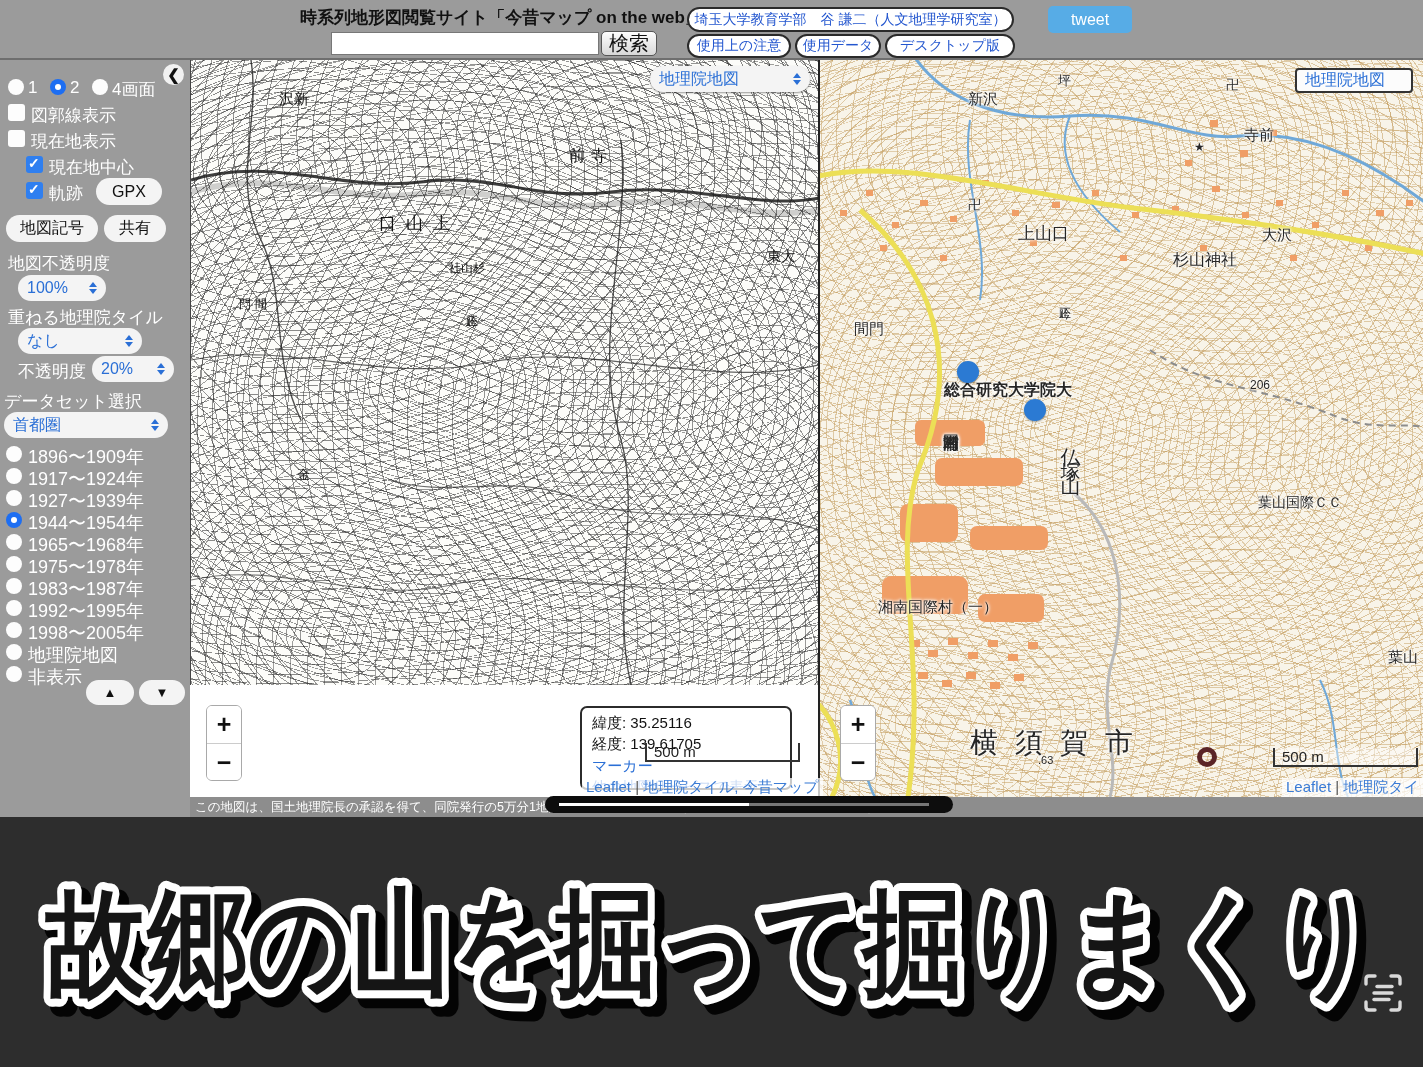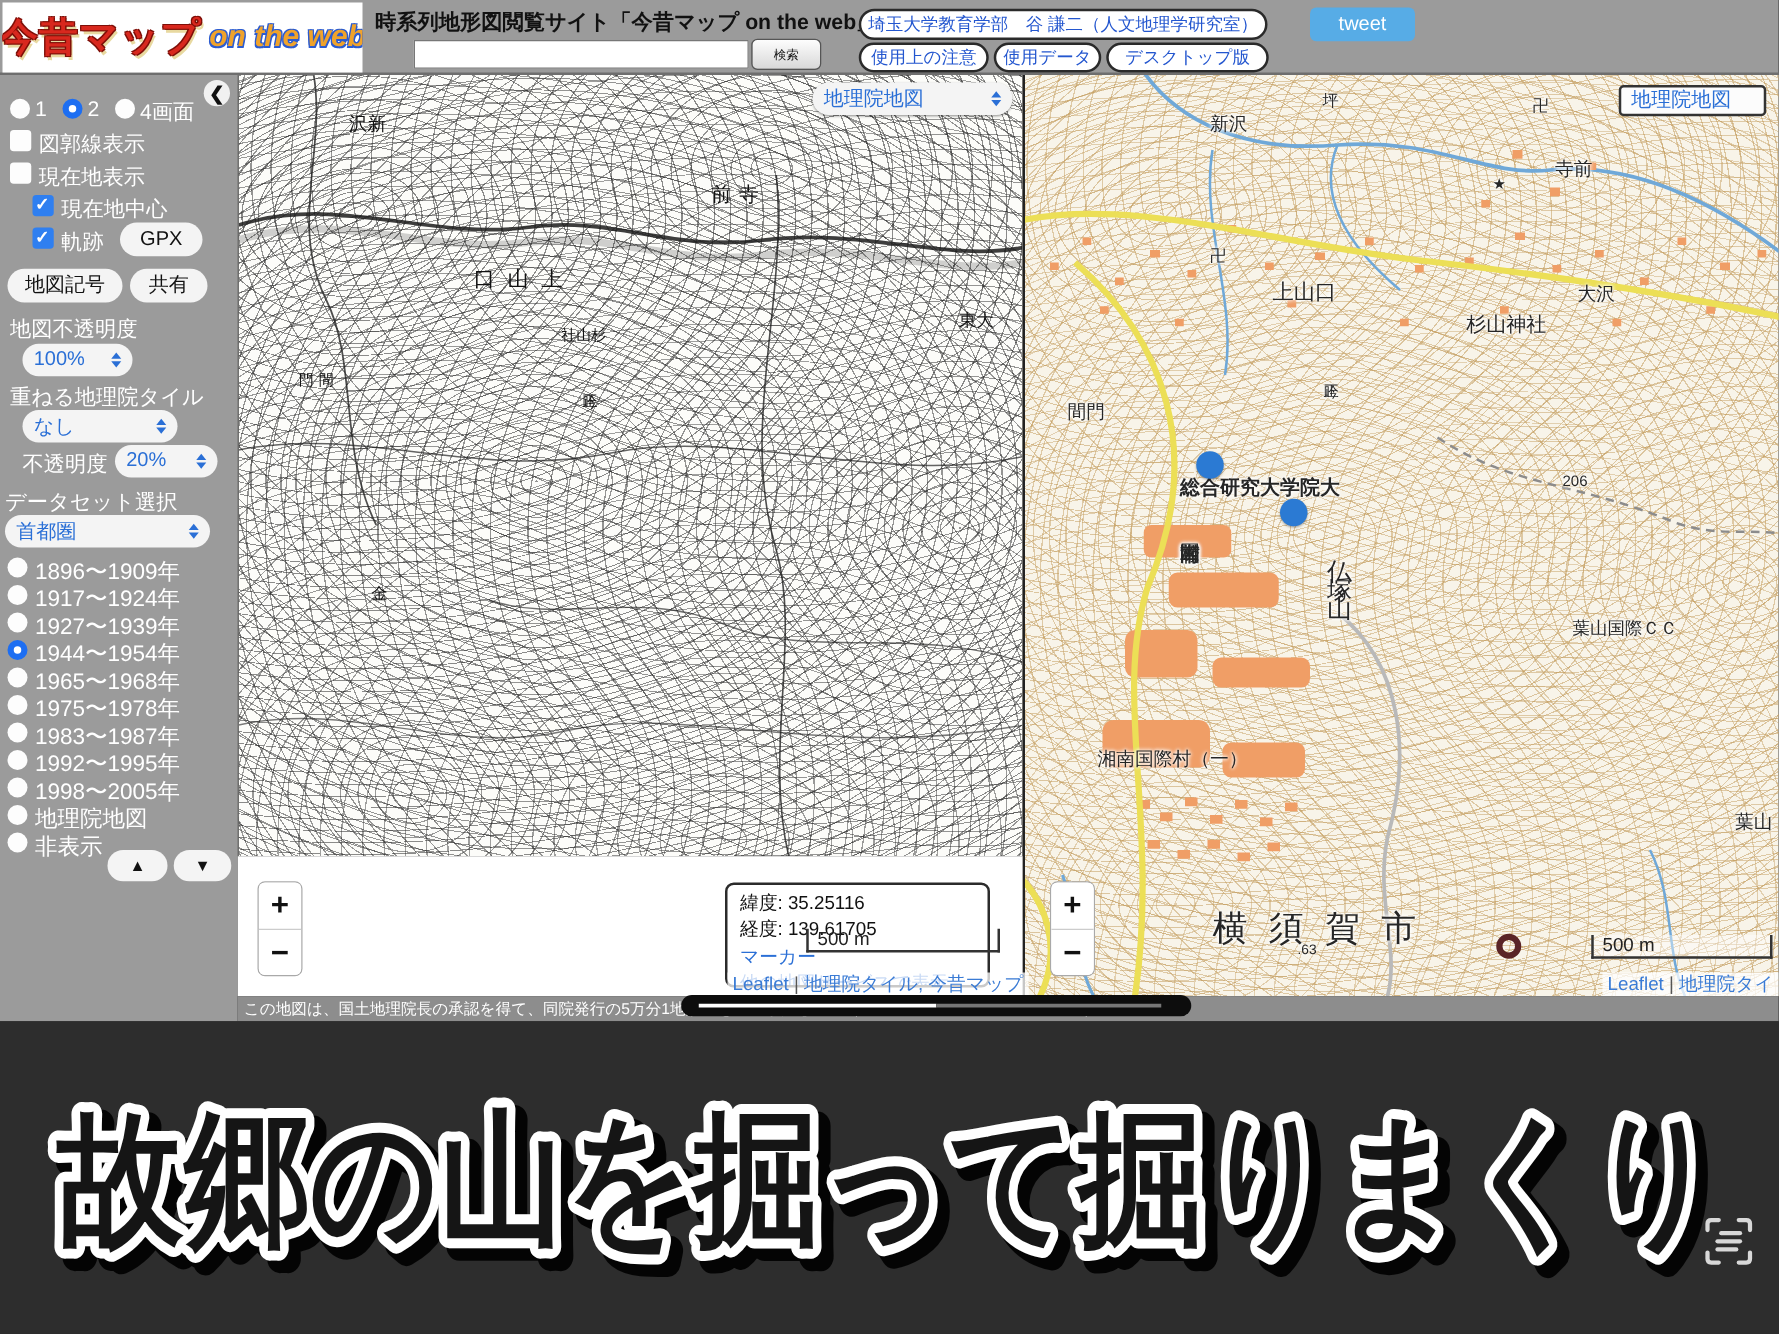--- a/index.html
+++ b/index.html
@@ -9,21 +9,21 @@
 
   
   .header { position:absolute; left:0; top:0; width:1423px; height:60px; background:#9b9b9b; border-bottom:2px solid #6e6e6e; z-index:30; }
   .logo { position:absolute; left:2px; top:2px; width:288px; height:56px; background:#fff; display:flex; align-items:center; justify-content:center; gap:6px; white-space:nowrap; overflow:hidden; }
   .logo-main { color:#d8281e; font-weight:bold; font-size:31px; letter-spacing:1px;
     text-shadow:1px 1px 0 #7e0f08,-1px 1px 0 #7e0f08,1px -1px 0 #7e0f08,-1px -1px 0 #7e0f08,2px 3px 0 #e8d9a0; }
   .logo-sub { color:#f0a32b; font-weight:bold; font-style:italic; font-size:24px;
     text-shadow:1px 1px 0 #2b5bd0,-1px -1px 0 #2b5bd0,1px -1px 0 #2b5bd0,-1px 1px 0 #2b5bd0; }
   .site-title { position:absolute; left:300px; top:6px; font-size:17px; font-weight:bold; color:#111; white-space:nowrap; z-index:1; }
   .search-input { position:absolute; left:331px; top:32px; width:268px; height:23px; border:1px solid #777; background:#fff; font-size:14px; padding:0 4px; }
-  .search-btn { position:absolute; left:601px; top:31px; width:56px; height:25px; background:linear-gradient(#fdfdfd,#d8d8d8); border:1px solid #555; border-radius:5px; font-size:10px; color:#111; display:flex; align-items:center; justify-content:center; }
+  .search-btn { position:absolute; left:601px; top:31px; width:56px; height:25px; background:linear-gradient(#fdfdfd,#d8d8d8); border:1px solid #555; border-radius:5px; font-size:20px; color:#111; display:flex; align-items:center; justify-content:center; }
   .hpill { position:absolute; background:#fff; border:2px solid #2a2a2a; border-radius:14px; color:#2356cf; font-size:14px; display:flex; align-items:center; justify-content:center; white-space:nowrap; z-index:2; }
   .aff { left:687px; top:7px; width:327px; height:25px; }
   .l1 { left:687px; top:34px; width:104px; height:24px; }
   .l2 { left:795px; top:34px; width:86px; height:24px; }
   .l3 { left:885px; top:34px; width:130px; height:24px; }
   .tweet { position:absolute; left:1048px; top:6px; width:84px; height:27px; background:#57ace6; border-radius:5px; color:#fff; font-size:16px; display:flex; align-items:center; justify-content:center; }
 
   
   .sidebar { position:absolute; left:0; top:60px; width:190px; height:757px; background:#9b9b9b; color:#fff; font-size:17px; z-index:20; }
   .collapse { position:absolute; right:6px; top:4px; width:21px; height:21px; background:#f1f1f1; border-radius:50%; color:#111; font-weight:bold; font-size:15px; display:flex; align-items:center; justify-content:center; }
@@ -93,24 +93,20 @@
   .cap-shadow { fill:#000; stroke:#000; stroke-width:20px; stroke-linejoin:round; opacity:.9; }
   .cap-main { fill:#151515; stroke:#fff; stroke-width:16px; stroke-linejoin:round; paint-order:stroke; font-weight:bold; }
   .scan-icon { position:absolute; right:16px; top:152px; width:48px; height:48px; opacity:.9; }
 </style>
 </head>
 <body>
 
 <div class="stage">
 
   <div class="header">
-    <div class="logo">
-      <span class="logo-main">今昔マップ</span>
-      <span class="logo-sub">on the web</span>
-    </div>
     <div class="site-title">時系列地形図閲覧サイト「今昔マップ on the web」</div>
     <input class="search-input" value="" style="">
     <div class="search-btn">検索</div>
     <div class="hpill aff">埼玉大学教育学部　谷 謙二（人文地理学研究室）</div>
     <div class="hpill l1">使用上の注意</div>
     <div class="hpill l2">使用データ</div>
     <div class="hpill l3">デスクトップ版</div>
     <div class="tweet">tweet</div>
   </div>
 

